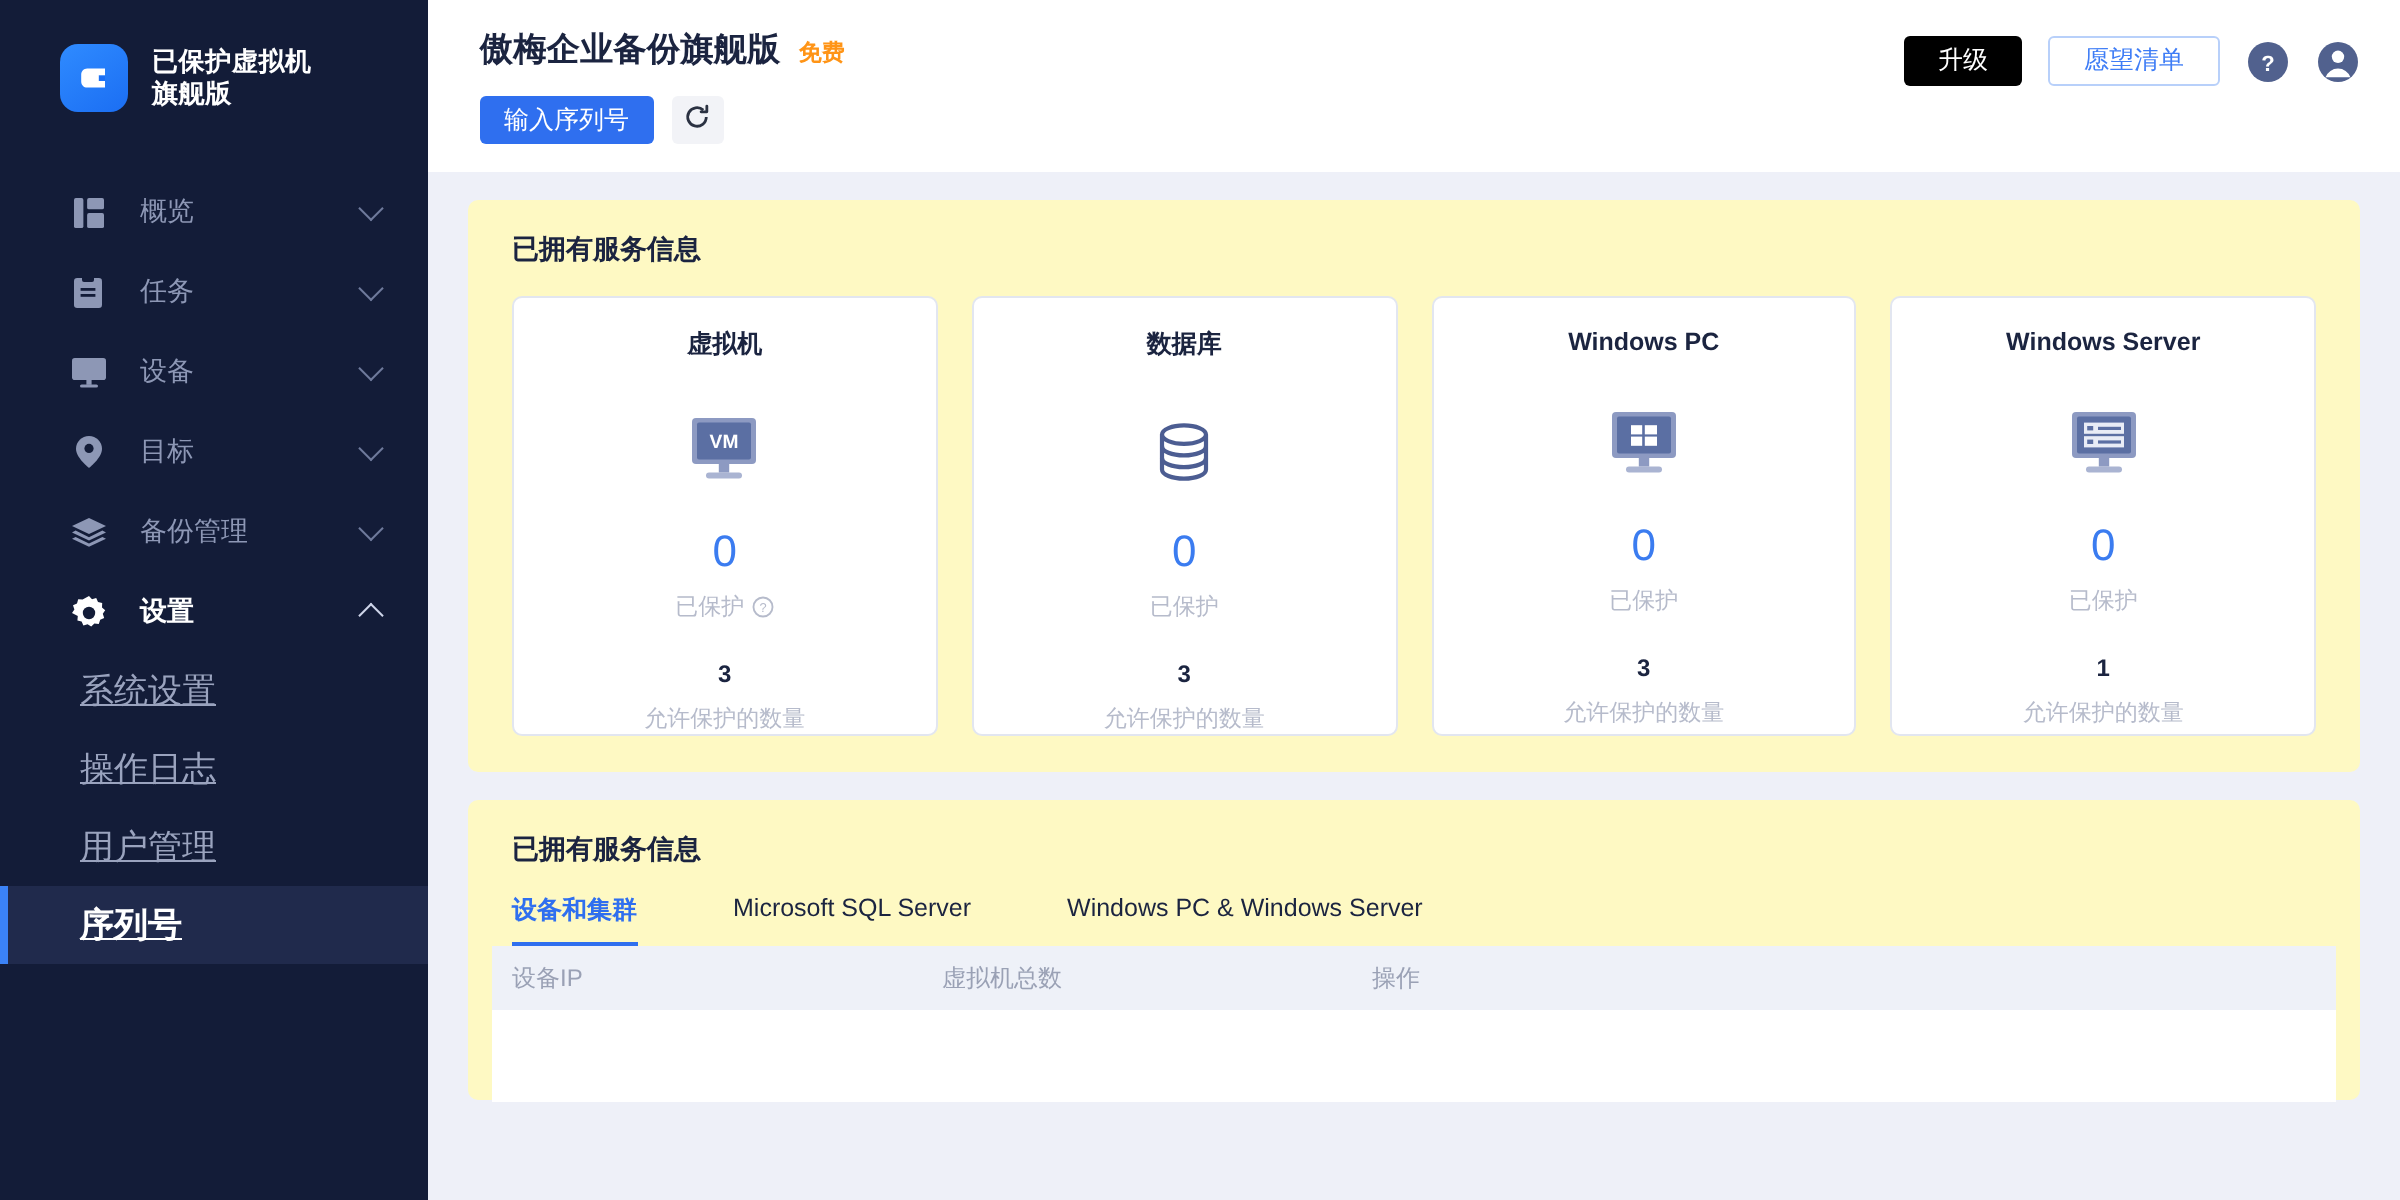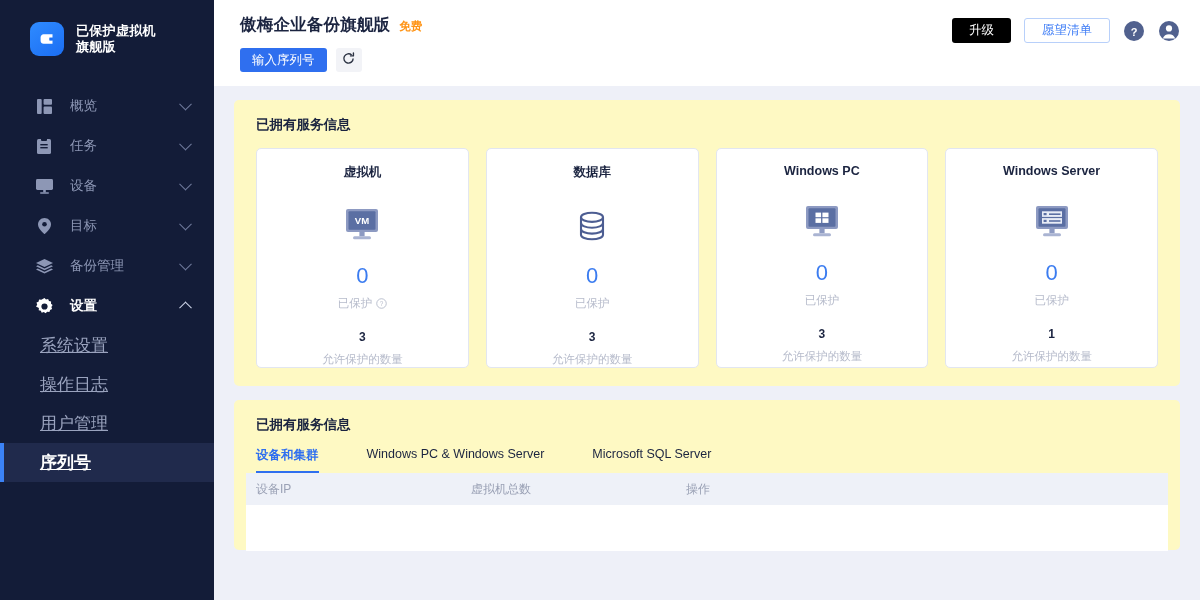--- a/index.html
+++ b/index.html
@@ -384,22 +384,22 @@
             <div class="card-allow-label">允许保护的数量</div>
           </div>
 
         </div>
       </section>
 
       <section class="panel panel-devices">
         <div class="panel-title">已拥有服务信息</div>
         <div class="tabs">
           <div class="tab active">设备和集群</div>
+          <div class="tab">Microsoft SQL Server</div>
           <div class="tab">Windows PC &amp; Windows Server</div>
-          <div class="tab">Microsoft SQL Server</div>
         </div>
         <div class="thead">
           <div class="th">设备IP</div>
           <div class="th">虚拟机总数</div>
           <div class="th">操作</div>
         </div>
         <div class="tbody"></div>
       </section>
 
     </div>

